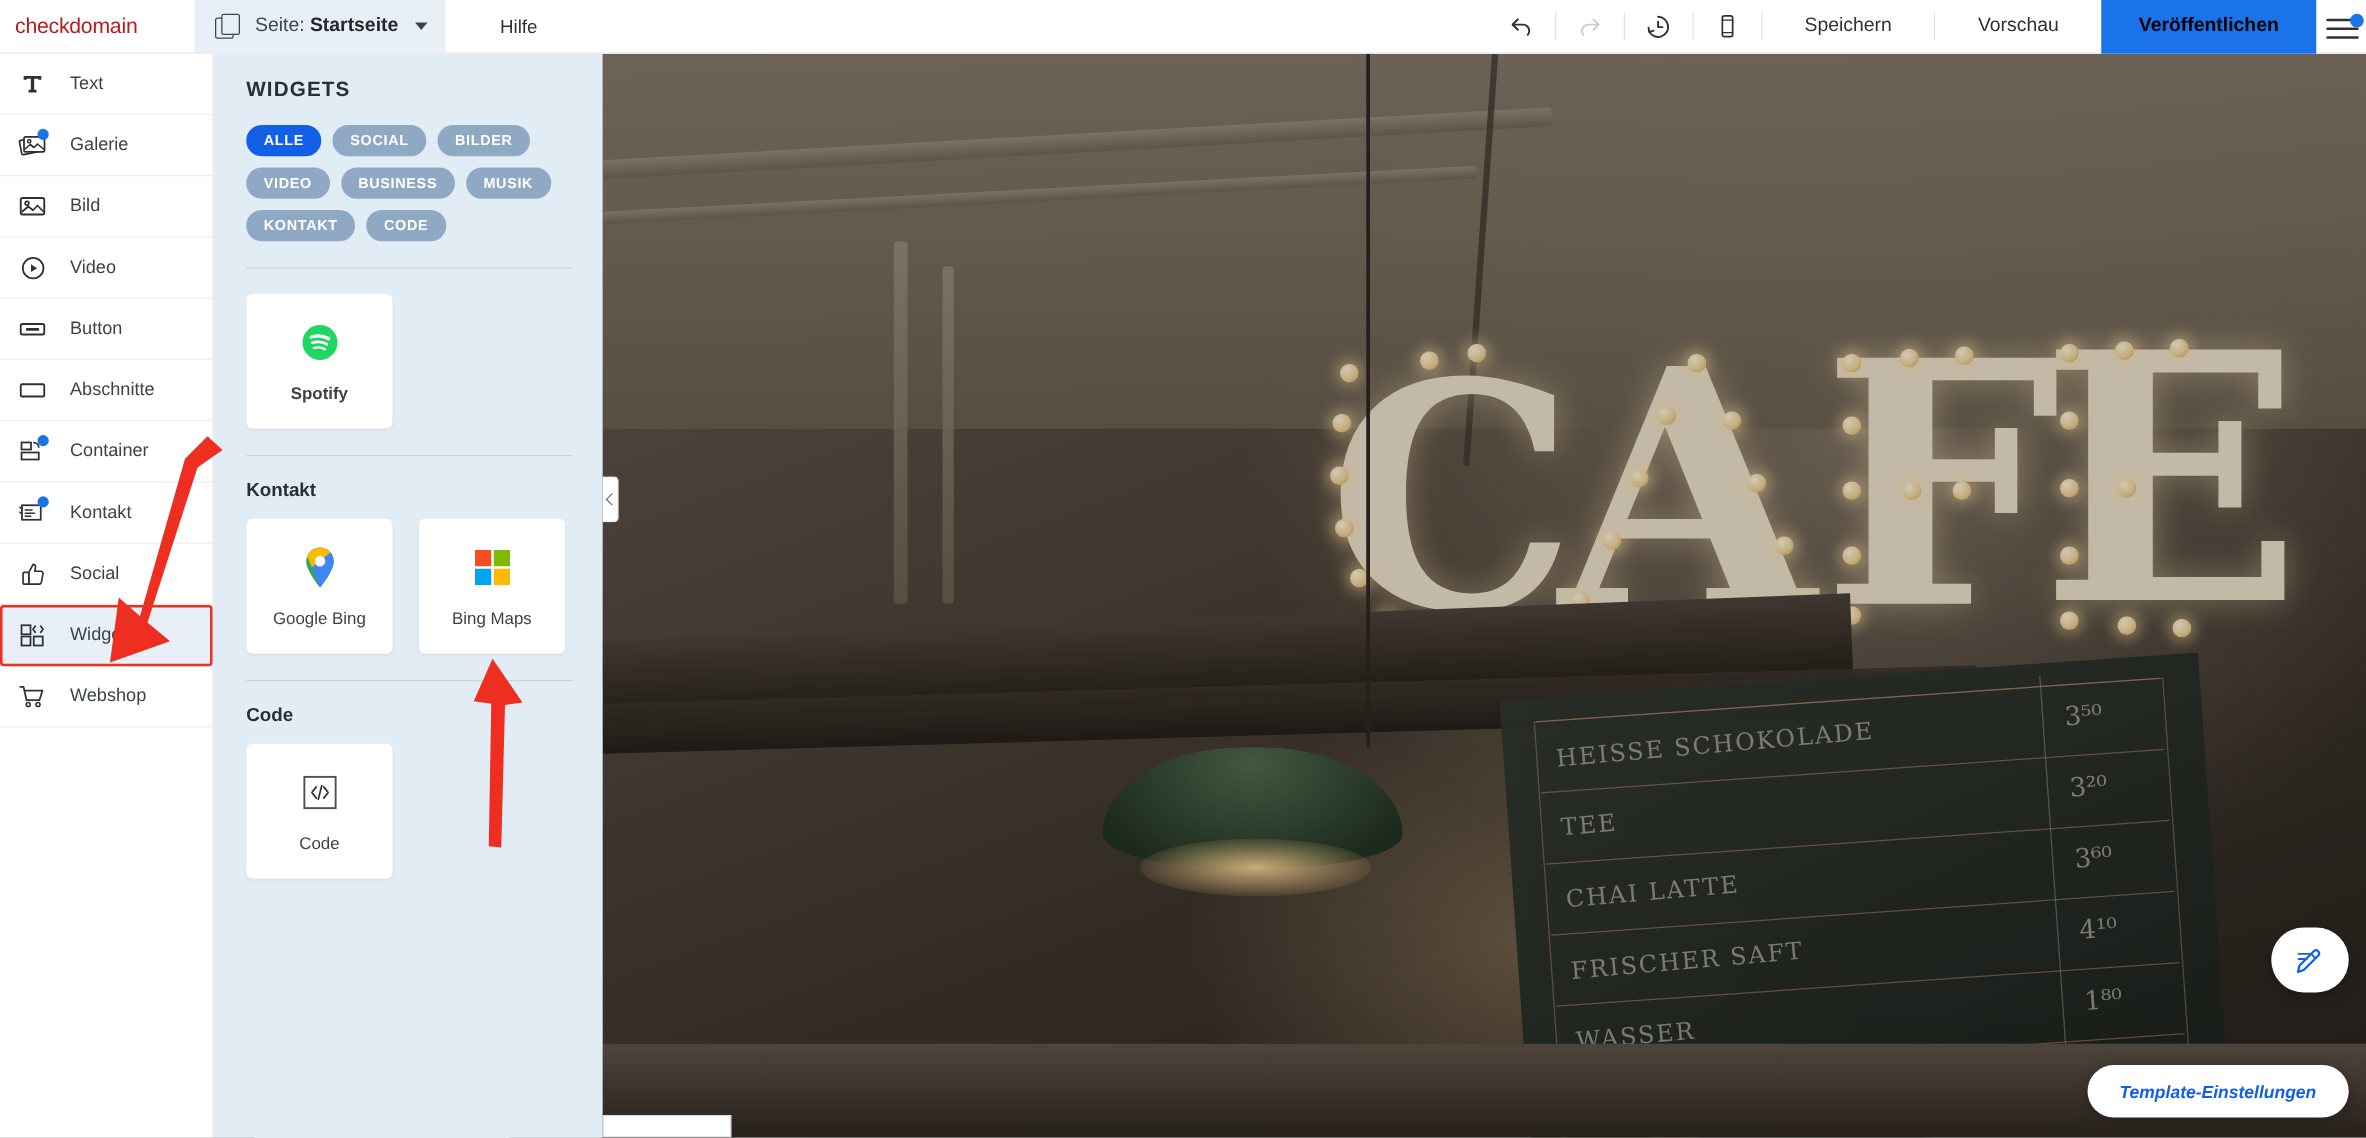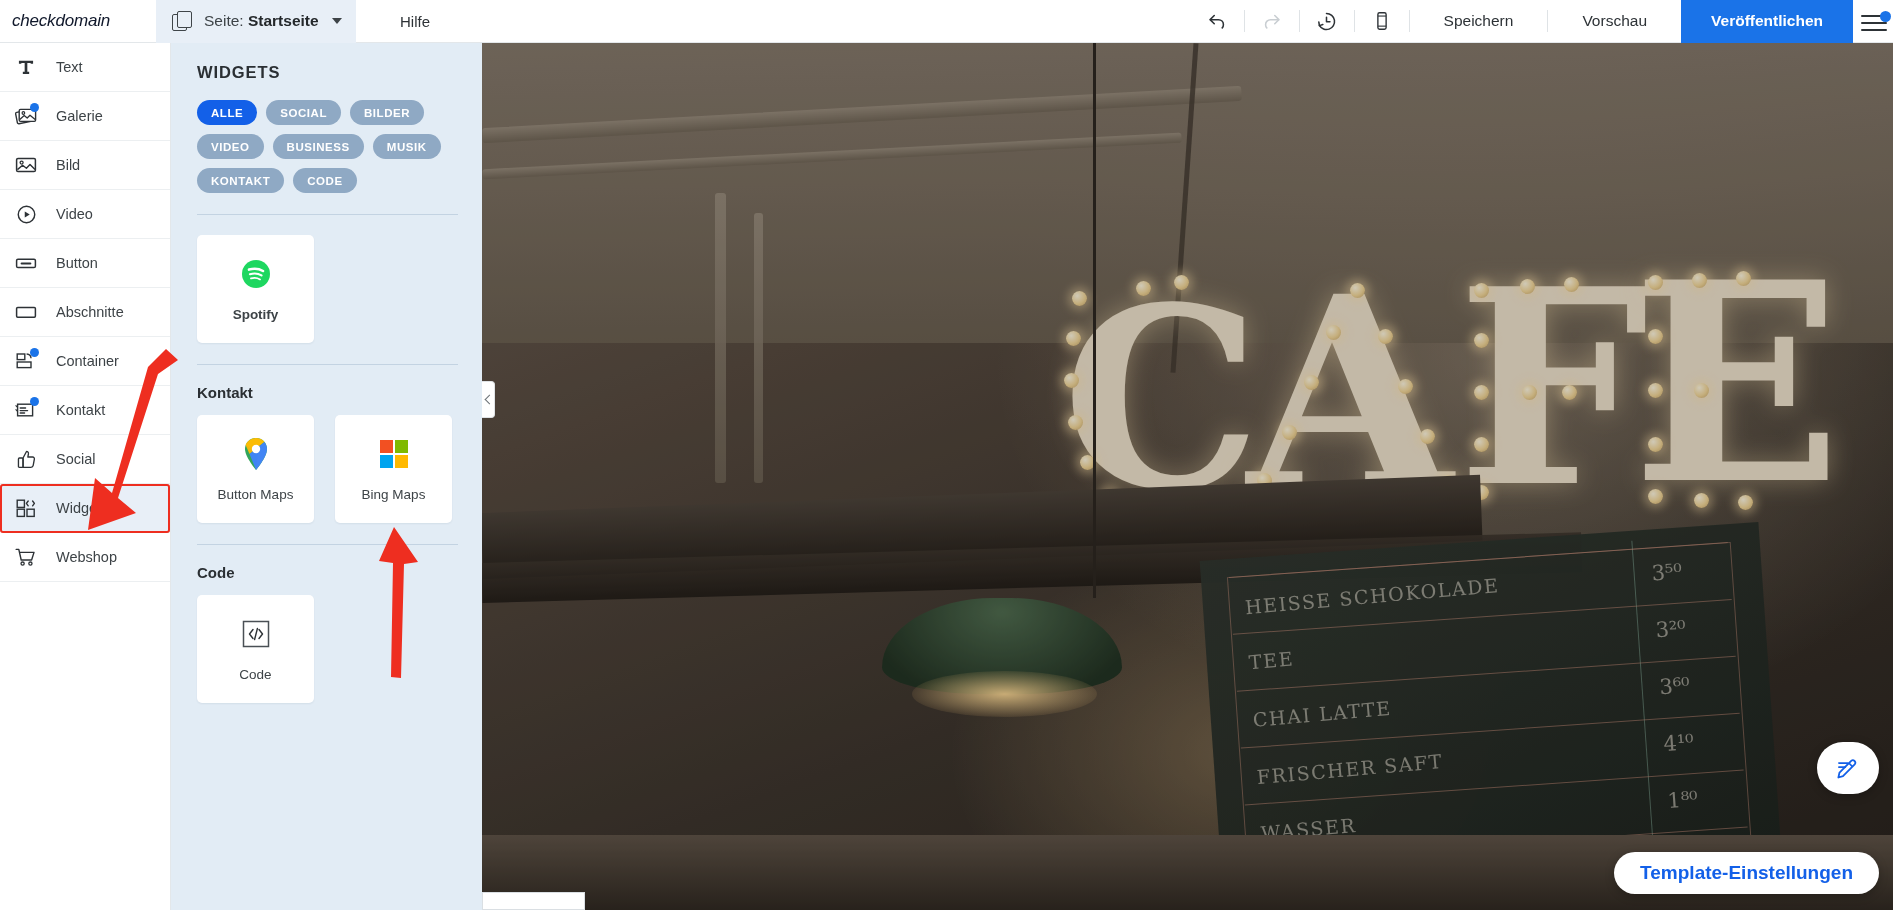--- a/index.html
+++ b/index.html
@@ -11,21 +11,21 @@
   .app { position: relative; width: 1893px; height: 910px; }
 
   
   .topbar {
     position: absolute; left: 0; top: 0; width: 1893px; height: 43px;
     background: #ffffff; border-bottom: 1px solid #e3e7ea;
     display: flex; align-items: center; z-index: 40;
   }
   .brand {
     width: 118px; margin-left: 12px; display: flex; align-items: center;
-    font-size: 17px; letter-spacing: -0.2px; color: #0f172a; font-weight: 400; font-style: italic;
+    font-size: 17px; letter-spacing: -0.2px; color: #b91c1c; font-weight: 400;
   }
   .page-select {
     margin-left: 26px; height: 43px; min-width: 200px; background: #e8eff7;
     display: flex; align-items: center; padding: 0 14px 0 16px; gap: 12px;
     cursor: pointer;
   }
   .page-select .pages-icon { width: 20px; height: 20px; position: relative; flex: none; }
   .page-select .pages-icon::before,
   .page-select .pages-icon::after {
     content: ""; position: absolute; border: 1.6px solid #3f4549; border-radius: 2px;
@@ -47,21 +47,21 @@
     width: 54px; height: 43px; display: flex; align-items: center; justify-content: center;
     cursor: pointer; position: relative;
   }
   .tb-ico.disabled { cursor: default; }
   .tb-div { width: 1px; height: 22px; background: #dfe3e6; }
   .tb-btn {
     height: 43px; display: flex; align-items: center; justify-content: center;
     padding: 0 34px; font-size: 15.5px; color: #2d3236; cursor: pointer; white-space: nowrap;
   }
   .tb-btn.publish {
-    background: #1a73e8; color: #ffffff; font-weight: 700; padding: 0 30px;
+    background: #1a73e8; color: #000000; font-weight: 700; padding: 0 30px;
   }
   .burger {
     width: 40px; height: 43px; display: flex; align-items: center; justify-content: center;
     cursor: pointer; position: relative; overflow: hidden;
   }
   .burger i {
     display: block; position: absolute; height: 2.4px; background: #2d3236; border-radius: 2px;
   }
   .burger i:nth-child(1) { width: 26px; top: 15px; left: 8px; }
   .burger i:nth-child(2) { width: 26px; top: 22px; left: 8px; }
@@ -240,22 +240,22 @@
   }
   
   .fab {
     position: absolute; right: 14px; bottom: 116px; width: 62px; height: 52px;
     background: #ffffff; border-radius: 26px; display: flex; align-items: center;
     justify-content: center; box-shadow: 0 2px 10px rgba(0,0,0,.25); cursor: pointer; z-index: 35;
   }
   .tpl-btn {
     position: absolute; right: 14px; bottom: 16px; height: 42px; background: #ffffff;
     border-radius: 21px; display: flex; align-items: center; padding: 0 26px;
-    font-size: 19px; font-weight: 700; color: #1360e8; cursor: pointer;
-    box-shadow: 0 2px 10px rgba(0,0,0,.25); z-index: 35; white-space: nowrap;
+    font-size: 14px; font-weight: 700; color: #1360e8; cursor: pointer;
+    box-shadow: 0 2px 10px rgba(0,0,0,.25); z-index: 35; white-space: nowrap; font-style: italic;
   }
   .canvas-card {
     position: absolute; left: 0px; bottom: 0px; width: 103px; height: 18px;
     background: #ffffff; border: 1px solid #dadfe3; z-index: 12;
   }
 
   
   .arrow-svg { position: absolute; left: 0; top: 0; width: 1893px; height: 910px;
     pointer-events: none; z-index: 60; }
 </style>
@@ -491,21 +491,21 @@
           <div class="card">
             <span class="card-ico">
               <svg width="26" height="34" viewBox="0 0 26 34">
                 <path d="M13 1C6.9 1 2 5.9 2 12c0 8 11 21 11 21S24 20 24 12C24 5.9 19.1 1 13 1z" fill="#34a853"></path>
                 <path d="M2.6 8C4.3 3.9 8.3 1 13 1c3.4 0 6.4 1.5 8.4 3.9L6.5 17z" fill="#fbbc04"></path>
                 <path d="M21.4 4.9C23 6.8 24 9.3 24 12c0 8-11 21-11 21l-6.5-16z" fill="#4285f4"></path>
                 <path d="M13 33S2 20 2 12c0-1.4.3-2.8.6-4l11.9 9z" fill="#1a73e8" opacity="0.05"></path>
                 <circle cx="13" cy="12" r="4.2" fill="#ffffff"></circle>
               </svg>
             </span>
-            <span class="card-label">Button Maps</span>
+            <span class="card-label">Google Bing</span>
           </div>
           <div class="card">
             <span class="card-ico">
               <svg width="30" height="30" viewBox="0 0 30 30">
                 <rect x="1" y="1" width="13" height="13" fill="#f25022"></rect>
                 <rect x="16" y="1" width="13" height="13" fill="#7fba00"></rect>
                 <rect x="1" y="16" width="13" height="13" fill="#00a4ef"></rect>
                 <rect x="16" y="16" width="13" height="13" fill="#ffb900"></rect>
               </svg>
             </span>

